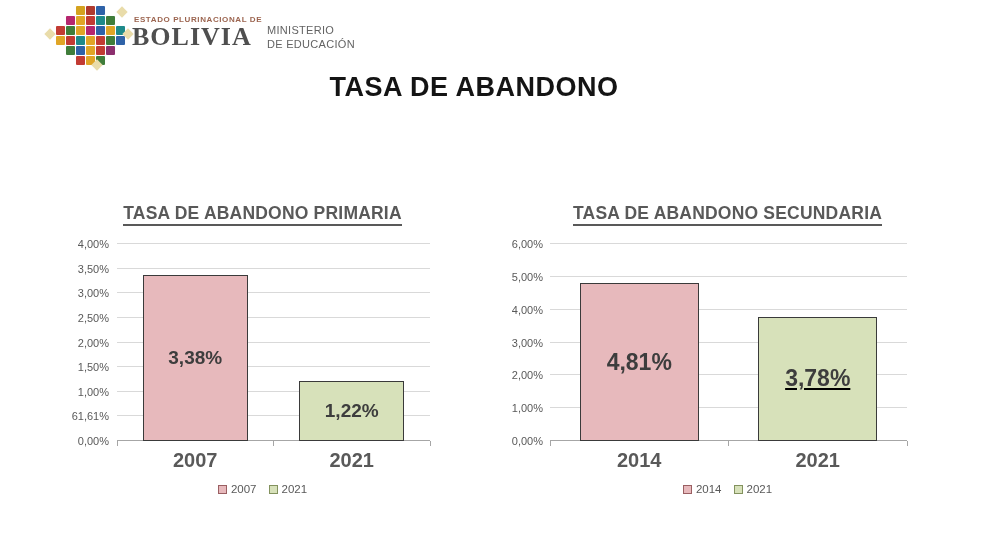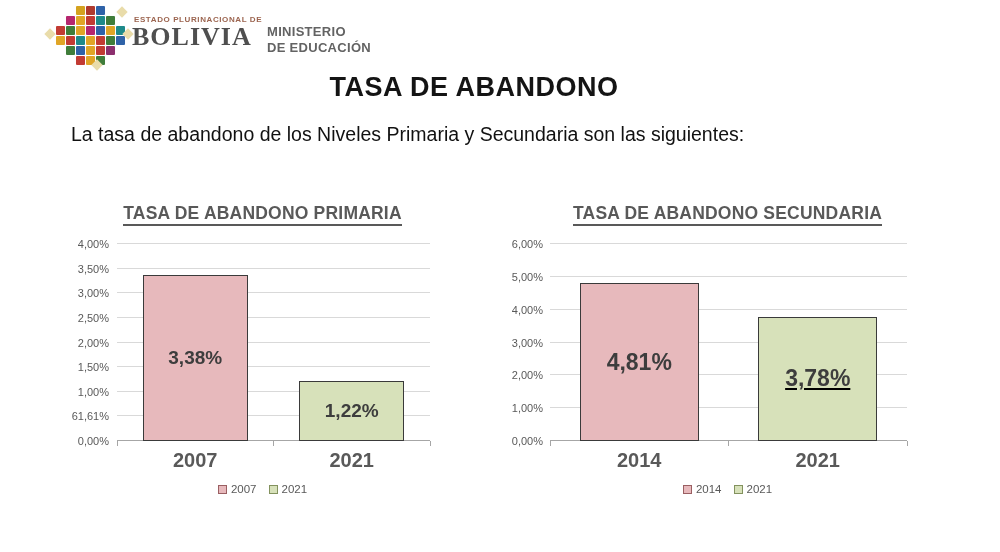--- a/index.html
+++ b/index.html
@@ -28,21 +28,21 @@
     position:absolute; left:134px; top:15px;
     font-size:8px; font-weight:bold; letter-spacing:0.6px; color:#9c6550;
   }
   .bolivia-text {
     position:absolute; left:132px; top:22px;
     font-family:"Liberation Serif", serif; font-size:26px; font-weight:bold;
     color:#4f4f4f; letter-spacing:1px;
   }
   .ministry-text {
     position:absolute; left:267px; top:24px;
-    font-size:13px; font-weight:bold; color:#636363; line-height:1.25;
+    font-size:11px; font-weight:normal; color:#636363; line-height:1.25;
     letter-spacing:0.3px;
   }
 
   
   .main-title {
     position:absolute; left:0; top:72px; width:948px; text-align:center;
     font-size:27px; font-weight:bold; color:#141414; letter-spacing:0.5px;
   }
   .subtitle {
     position:absolute; left:71px; top:123px;
@@ -145,21 +145,20 @@
     <div class="diamond d-bottom" style="background: rgb(233, 220, 170);"></div>
   </div>
   <div class="estado-text">ESTADO PLURINACIONAL DE</div>
   <div class="bolivia-text">BOLIVIA</div>
   <div class="ministry-text">
     <div>MINISTERIO</div>
     <div>DE EDUCACIÓN</div>
   </div>
 
   <div class="main-title">TASA DE ABANDONO</div>
-  <div class="subtitle">La tasa de abandono de los Niveles Primaria y Secundaria son las siguientes:</div>
 
   <section class="chart" data-chart="0">
     <div class="chart-title">
       <span>TASA DE ABANDONO PRIMARIA</span>
     </div>
     <div class="y-axis">
         <div class="ytick" style="bottom: 0%;">0,00%</div>
         <div class="ytick" style="bottom: 12.5%;">61,61%</div>
         <div class="ytick" style="bottom: 25%;">1,00%</div>
         <div class="ytick" style="bottom: 37.5%;">1,50%</div>

